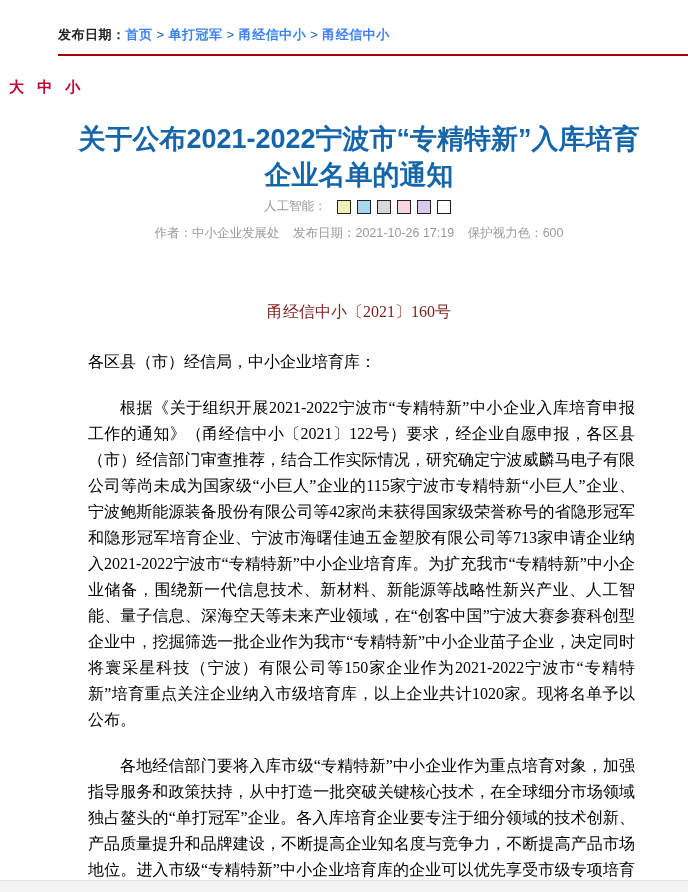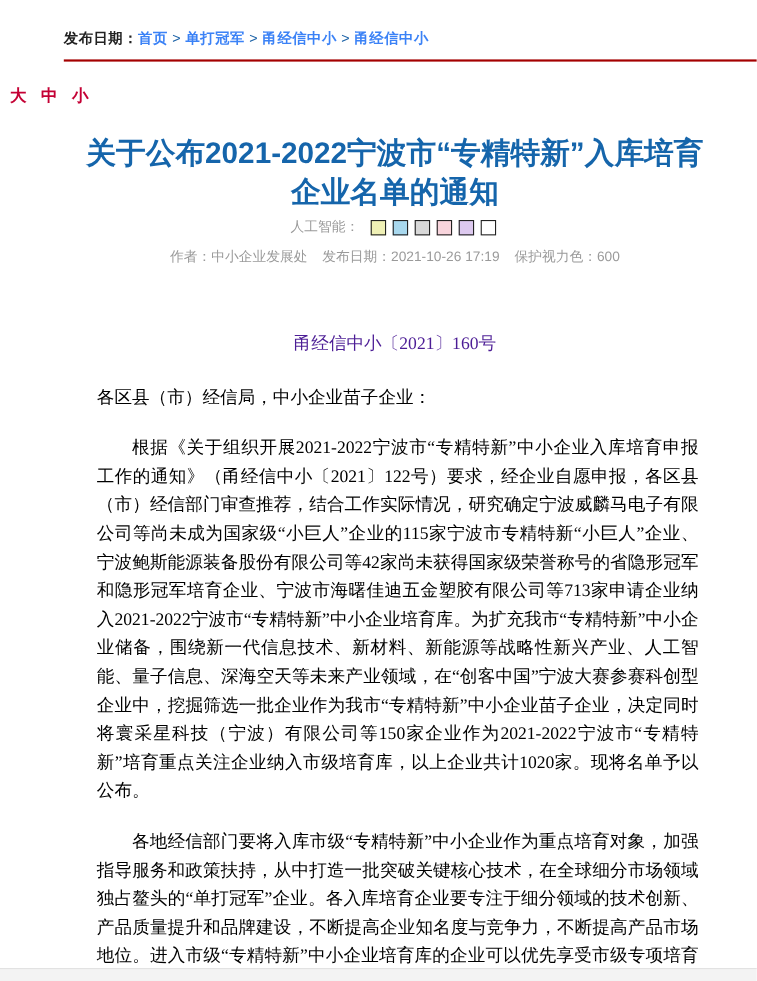--- a/index.html
+++ b/index.html
@@ -77,21 +77,21 @@
     color: #9a9a9a;
   }
   .meta .meta-item { margin: 0 5px; }
 
   
   .doc-number {
     margin-top: 60px;
     text-align: center;
     font-size: 16px;
     font-family: "Liberation Serif", serif;
-    color: #4c1d95;
+    color: #7f1d1d;
   }
   .body-text {
     margin: 26px 25px 0 30px;
     font-size: 16px;
     line-height: 26px;
     font-family: "Liberation Serif", serif;
     color: #000;
     text-align: justify;
   }
   .salutation { margin: 0; }
@@ -131,21 +131,21 @@
 
   <div class="meta">
     <span class="meta-item"><span>作者：</span><span>中小企业发展处</span></span>
     <span class="meta-item"><span>发布日期：</span><span>2021-10-26 17:19</span></span>
     <span class="meta-item"><span>保护视力色：</span><span>600</span></span>
   </div>
 
   <div class="doc-number">甬经信中小〔2021〕160号</div>
 
   <div class="body-text">
-    <p class="salutation">各区县（市）经信局，中小企业苗子企业：</p>
+    <p class="salutation">各区县（市）经信局，中小企业培育库：</p>
     <p class="para">根据《关于组织开展2021-2022宁波市“专精特新”中小企业入库培育申报工作的通知》（甬经信中小〔2021〕122号）要求，经企业自愿申报，各区县（市）经信部门审查推荐，结合工作实际情况，研究确定宁波威麟马电子有限公司等尚未成为国家级“小巨人”企业的115家宁波市专精特新“小巨人”企业、宁波鲍斯能源装备股份有限公司等42家尚未获得国家级荣誉称号的省隐形冠军和隐形冠军培育企业、宁波市海曙佳迪五金塑胶有限公司等713家申请企业纳入2021-2022宁波市“专精特新”中小企业培育库。为扩充我市“专精特新”中小企业储备，围绕新一代信息技术、新材料、新能源等战略性新兴产业、人工智能、量子信息、深海空天等未来产业领域，在“创客中国”宁波大赛参赛科创型企业中，挖掘筛选一批企业作为我市“专精特新”中小企业苗子企业，决定同时将寰采星科技（宁波）有限公司等150家企业作为2021-2022宁波市“专精特新”培育重点关注企业纳入市级培育库，以上企业共计1020家。现将名单予以公布。</p>
     <p class="para">各地经信部门要将入库市级“专精特新”中小企业作为重点培育对象，加强指导服务和政策扶持，从中打造一批突破关键核心技术，在全球细分市场领域独占鳌头的“单打冠军”企业。各入库培育企业要专注于细分领域的技术创新、产品质量提升和品牌建设，不断提高企业知名度与竞争力，不断提高产品市场地位。进入市级“专精特新”中小企业培育库的企业可以优先享受市级专项培育扶持政策，优先参与宁波市专精特新“小巨人”企业评选认定，被评为市级专精特新“小巨人”的企业择优推荐申报省隐形冠军和国家级专精特新“小巨人”企业。</p>
 
   </div>
 
 </div>
 
 <div class="footer-strip"></div>
 
 </body></html>

